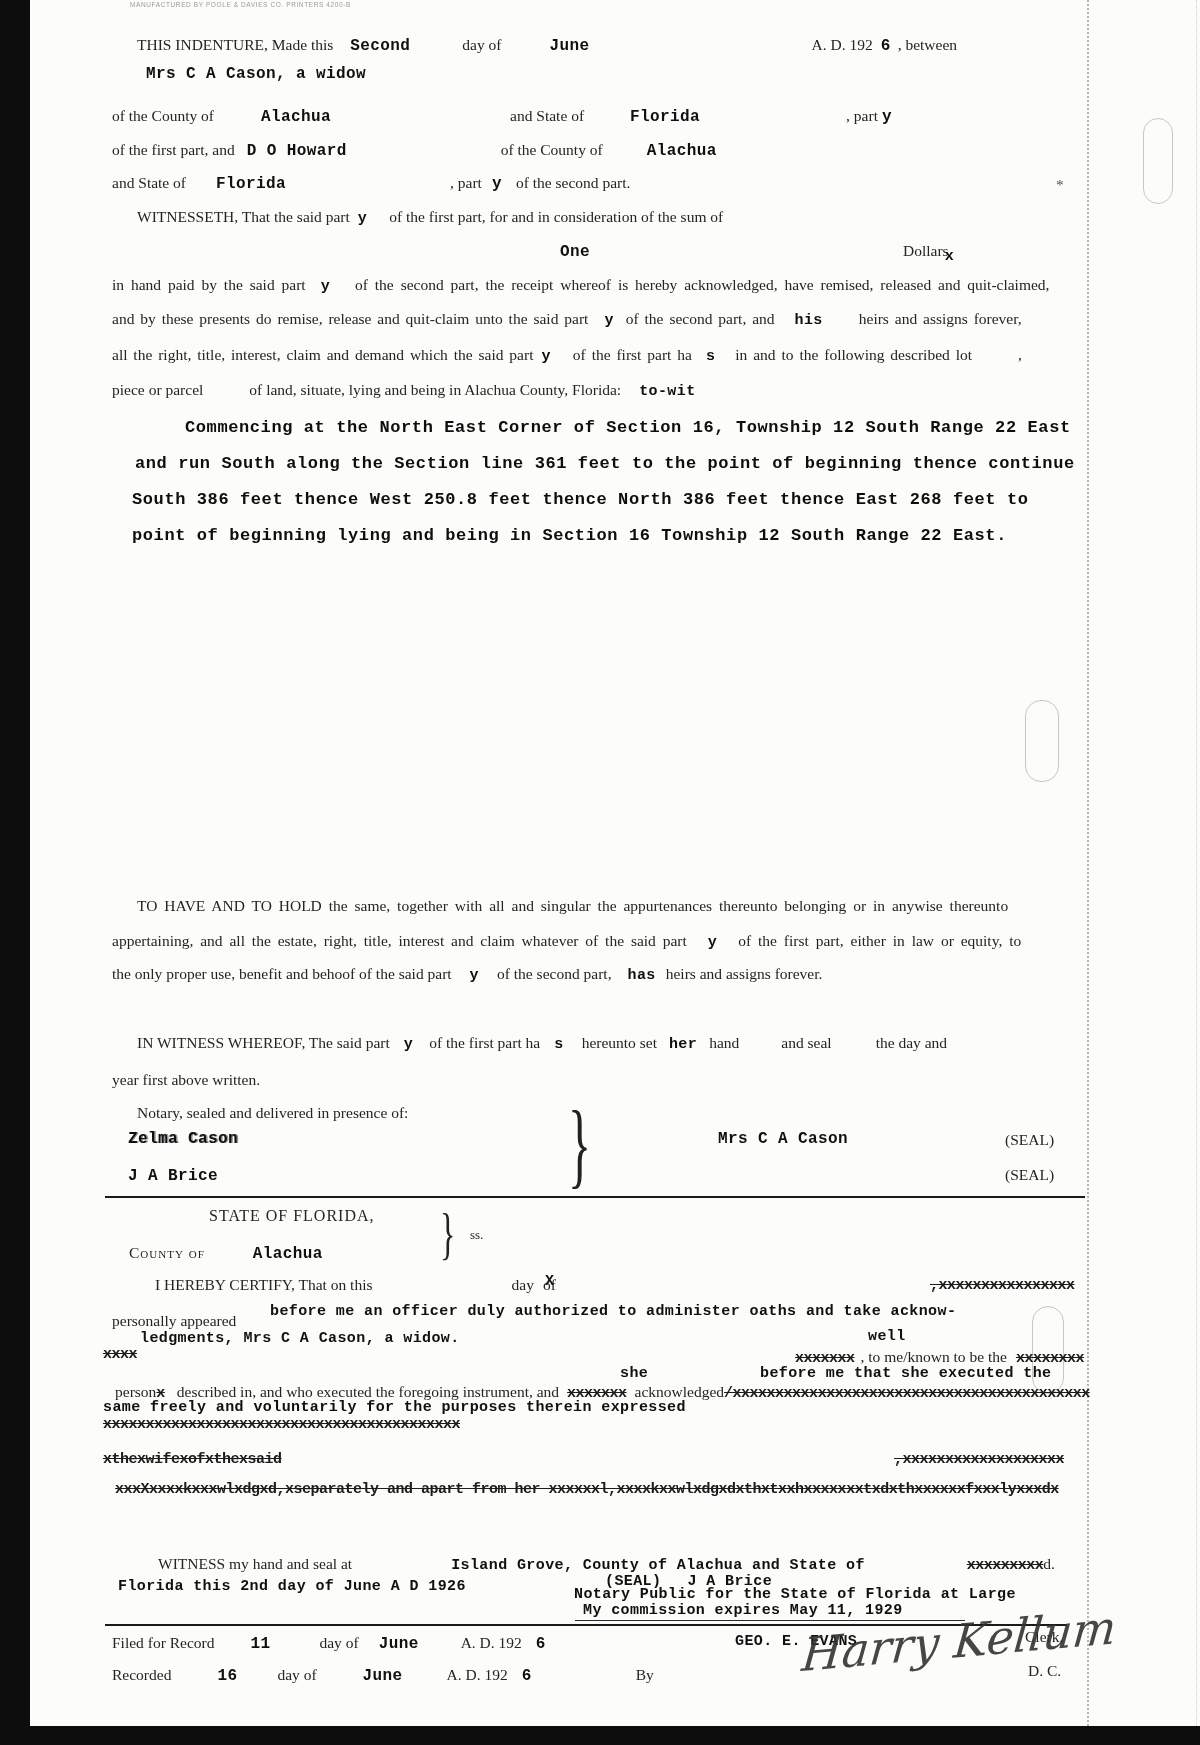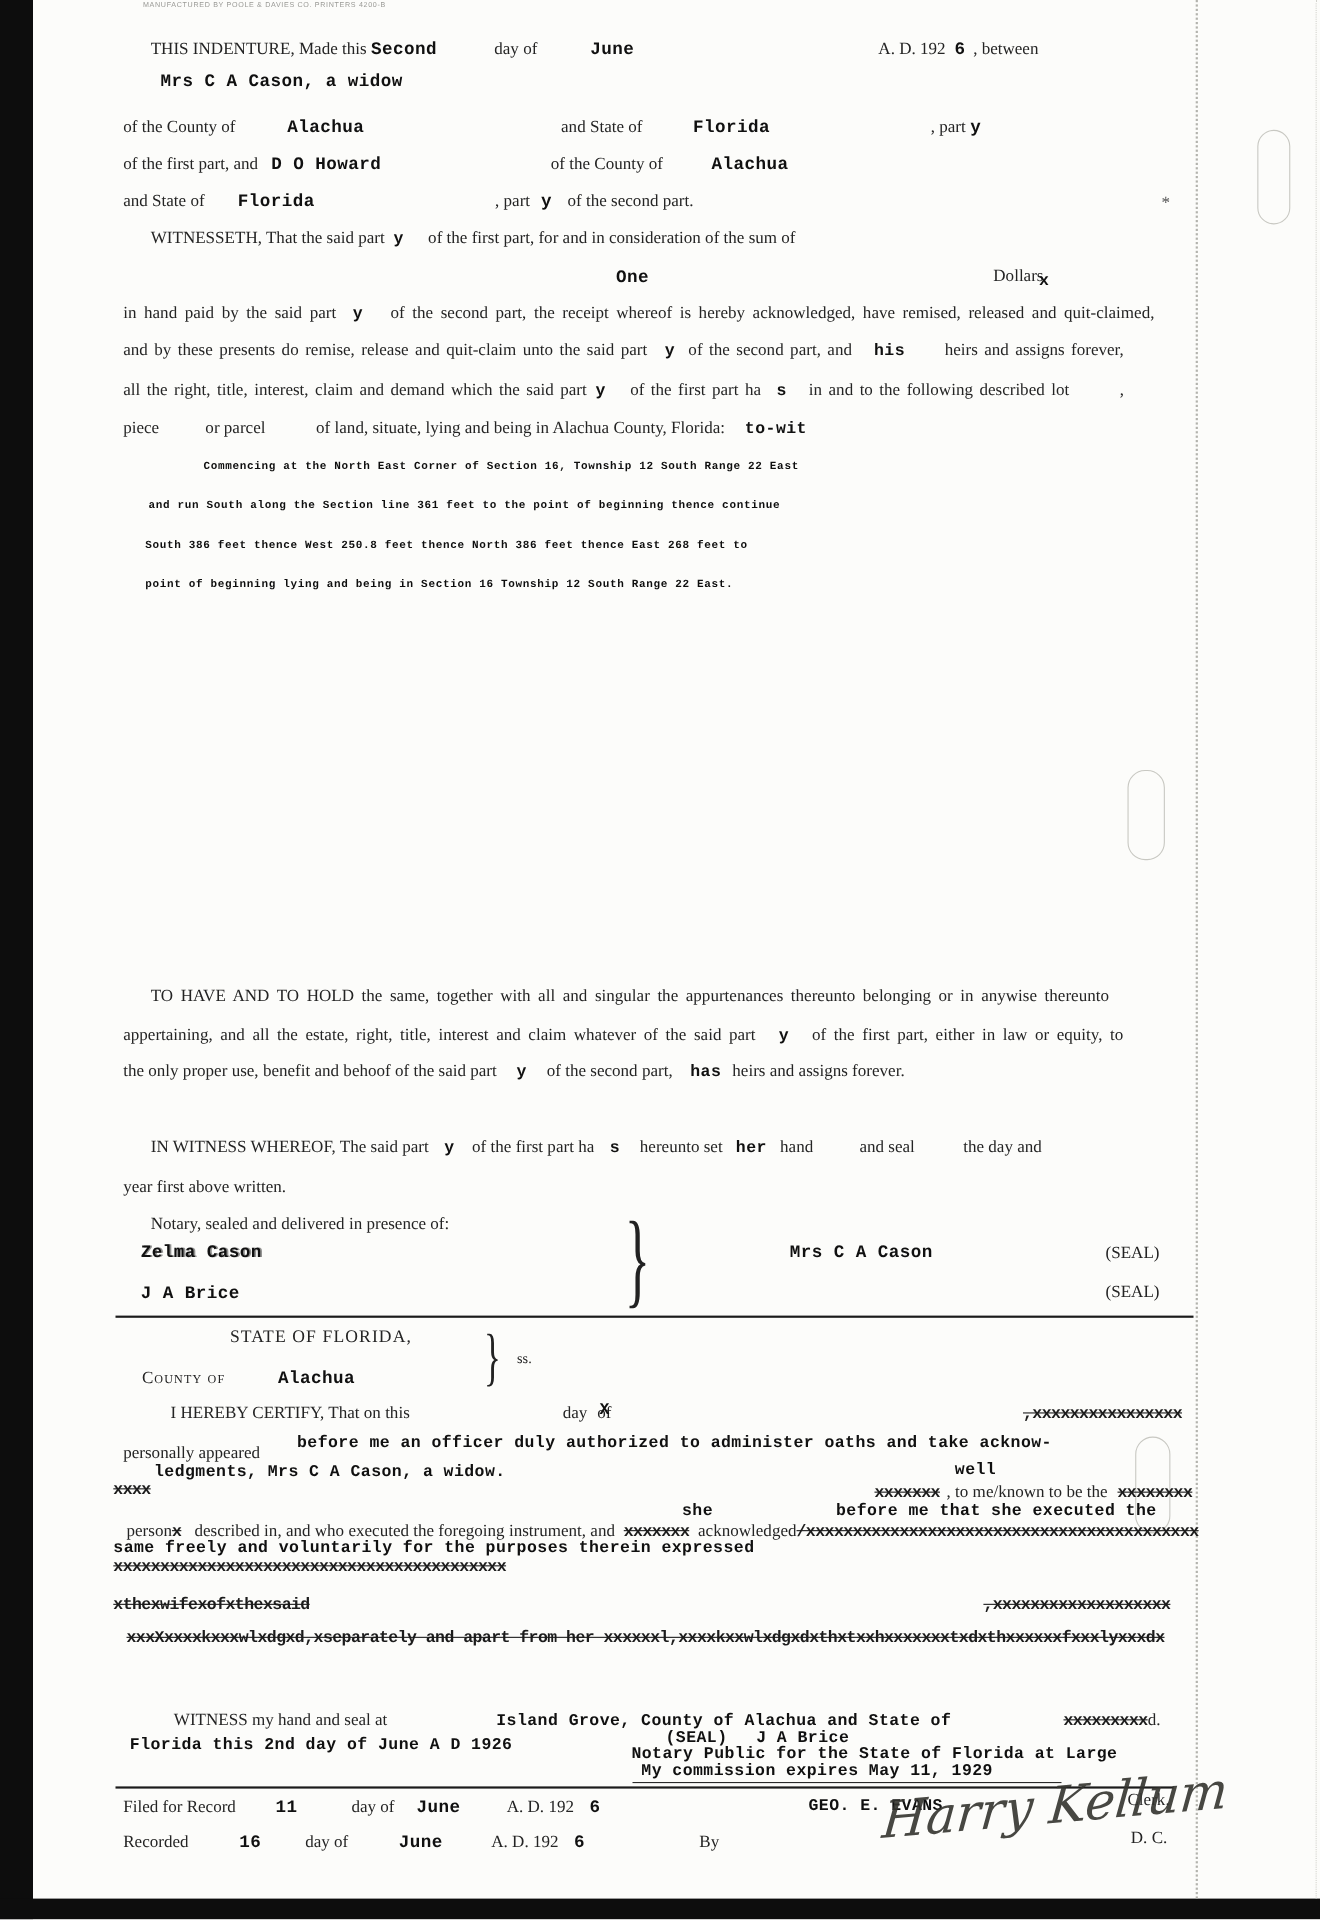--- a/index.html
+++ b/index.html
@@ -6,21 +6,21 @@
   #page{position:relative;width:1200px;height:1745px;background:#fcfcfa;overflow:hidden;
         font-family:"Liberation Serif","DejaVu Serif",serif;color:#1e1e1e;}
   .bar{position:absolute;background:#0d0d0d;}
   .ln{position:absolute;white-space:nowrap;line-height:1.1;}
   .p{font-family:"Liberation Serif","DejaVu Serif",serif;font-size:15.5px;color:#242424;}
   .psm{font-size:13px;}
   .sc{font-variant:small-caps;letter-spacing:1px;}
   .hd{font-size:16px;letter-spacing:1px;}
   .t{font-family:"Liberation Mono","DejaVu Sans Mono",monospace;font-weight:bold;font-size:15px;color:#101010;letter-spacing:.4px;}
   .t16{font-size:16px;}
-  .td{font-family:"Liberation Mono","DejaVu Sans Mono",monospace;font-weight:bold;font-size:10px;letter-spacing:.6px;color:#0e0e0e;}
+  .td{font-family:"Liberation Mono","DejaVu Sans Mono",monospace;font-weight:bold;font-size:17px;letter-spacing:.6px;color:#0e0e0e;}
   .xs{text-decoration:line-through;letter-spacing:-.5px;color:#1c1c1c;}
   .ghost{text-shadow:1.6px 0 rgba(20,20,20,.45);}
   .ws2{word-spacing:2px;} .ws3{word-spacing:3px;}
   .brace{position:absolute;font-family:"Liberation Serif",serif;font-weight:normal;color:#222;}
   .brace1{font-size:96px;transform:scaleX(.5);transform-origin:left center;}
   .brace2{font-size:58px;transform:scaleX(.55);transform-origin:left center;}
   .rule{position:absolute;background:#1b1b1b;height:2px;}
   .thin{height:1.4px;background:#2a2a2a;}
   .dotline{position:absolute;border-left:2px dotted #b3b3ad;width:0;}
   .dotline2{position:absolute;border-left:1px dotted #d2d2cc;width:0;}
@@ -42,21 +42,21 @@
   <div class="dotline" style="left:1087px;top:0;height:1726px;"></div>
   <div class="dotline2" style="left:1196px;top:0;height:1726px;"></div>
   <div class="pill" style="left:1143px;top:118px;width:28px;height:84px;"></div>
   <div class="pill" style="left:1025px;top:700px;width:32px;height:80px;"></div>
   <div class="pill" style="left:1032px;top:1306px;width:30px;height:86px;"></div>
   <div class="ln tiny" style="left:130px;top:1px;">MANUFACTURED BY POOLE &amp; DAVIES CO. PRINTERS   4200-B</div>
   <div class="ln p mk" style="left:1056px;top:176px;">*</div>
 
   <div class="ln" style="left:137px;top:36px;">
     <span class="p">THIS INDENTURE, Made this</span>
-    <span class="t t16" style="text-align:center;">Second</span>
+    <span class="t t16" style="margin-left:13px;text-align:center;">Second</span>
     <span class="p" style="margin-left:48px;">day of</span>
     <span class="t t16" style="margin-left:44px;">June</span>
     <span class="p" style="margin-left:218px;">A. D. 192</span>
     <span class="t t16" style="margin-left:4px;">6</span>
     <span class="p" style="margin-left:3px;">, between</span>
   </div>
   <div class="ln t t16" style="left:146px;top:66px;">Mrs C A Cason, a widow</div>
   <div class="ln" style="left:112px;top:107px;">
     <span class="p">of the County of</span>
     <span class="t t16" style="margin-left:43px;">Alachua</span>
@@ -103,21 +103,21 @@
   <div class="ln ws2" style="left:112px;top:346px;">
     <span class="p">all the right, title, interest, claim and demand which the said part</span>
     <span class="t" style="margin-left:2px;">y</span>
     <span class="p" style="margin-left:16px;">of the first part ha</span>
     <span class="t" style="margin-left:8px;">s</span>
     <span class="p" style="margin-left:14px;">in and to the following described lot</span>
     <span class="p" style="margin-left:40px;">,</span>
   </div>
   <div class="ln" style="left:112px;top:381px;">
     <span class="p">piece</span>
-    <span class="p" style="margin-left:38px;">or parcel</span>
+    <span class="p" style="">or parcel</span>
     <span class="p" style="margin-left:42px;">of land, situate, lying and being in Alachua County, Florida:</span>
     <span class="t" style="margin-left:14px;">to-wit</span>
   </div>
 
   <div class="ln td" style="left:185px;top:419px;">Commencing at the North East Corner of Section 16, Township 12 South Range 22 East</div>
   <div class="ln td" style="left:135px;top:455px;">and run South along the Section line 361 feet to the point of beginning thence continue</div>
   <div class="ln td" style="left:132px;top:491px;">South 386 feet thence West 250.8 feet thence North 386 feet thence East 268 feet to</div>
   <div class="ln td" style="left:132px;top:527px;">point of beginning lying and being in Section 16 Township 12 South Range 22 East.</div>
 
   <div class="ln p ws3" style="left:137px;top:897px;">TO HAVE AND TO HOLD the same, together with all and singular the appurtenances thereunto belonging or in anywise thereunto</div>

